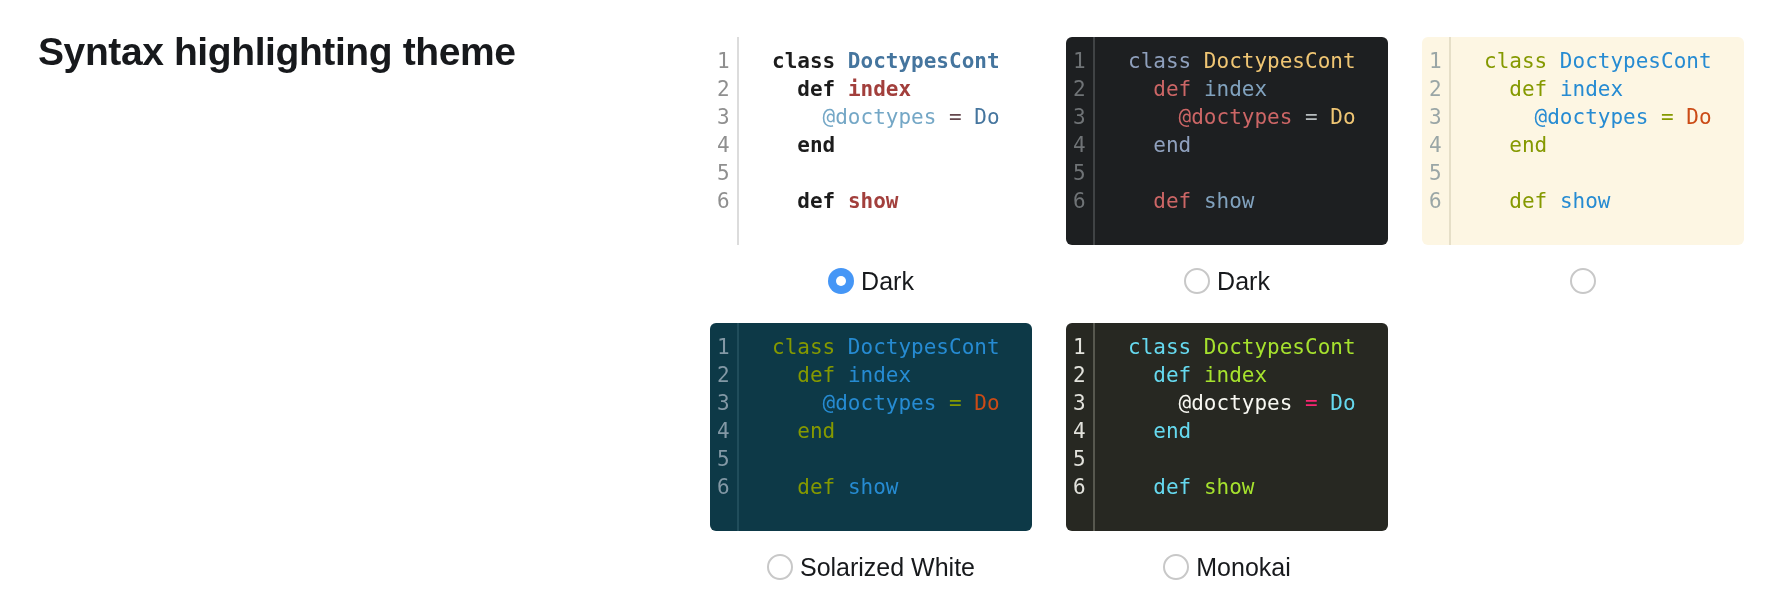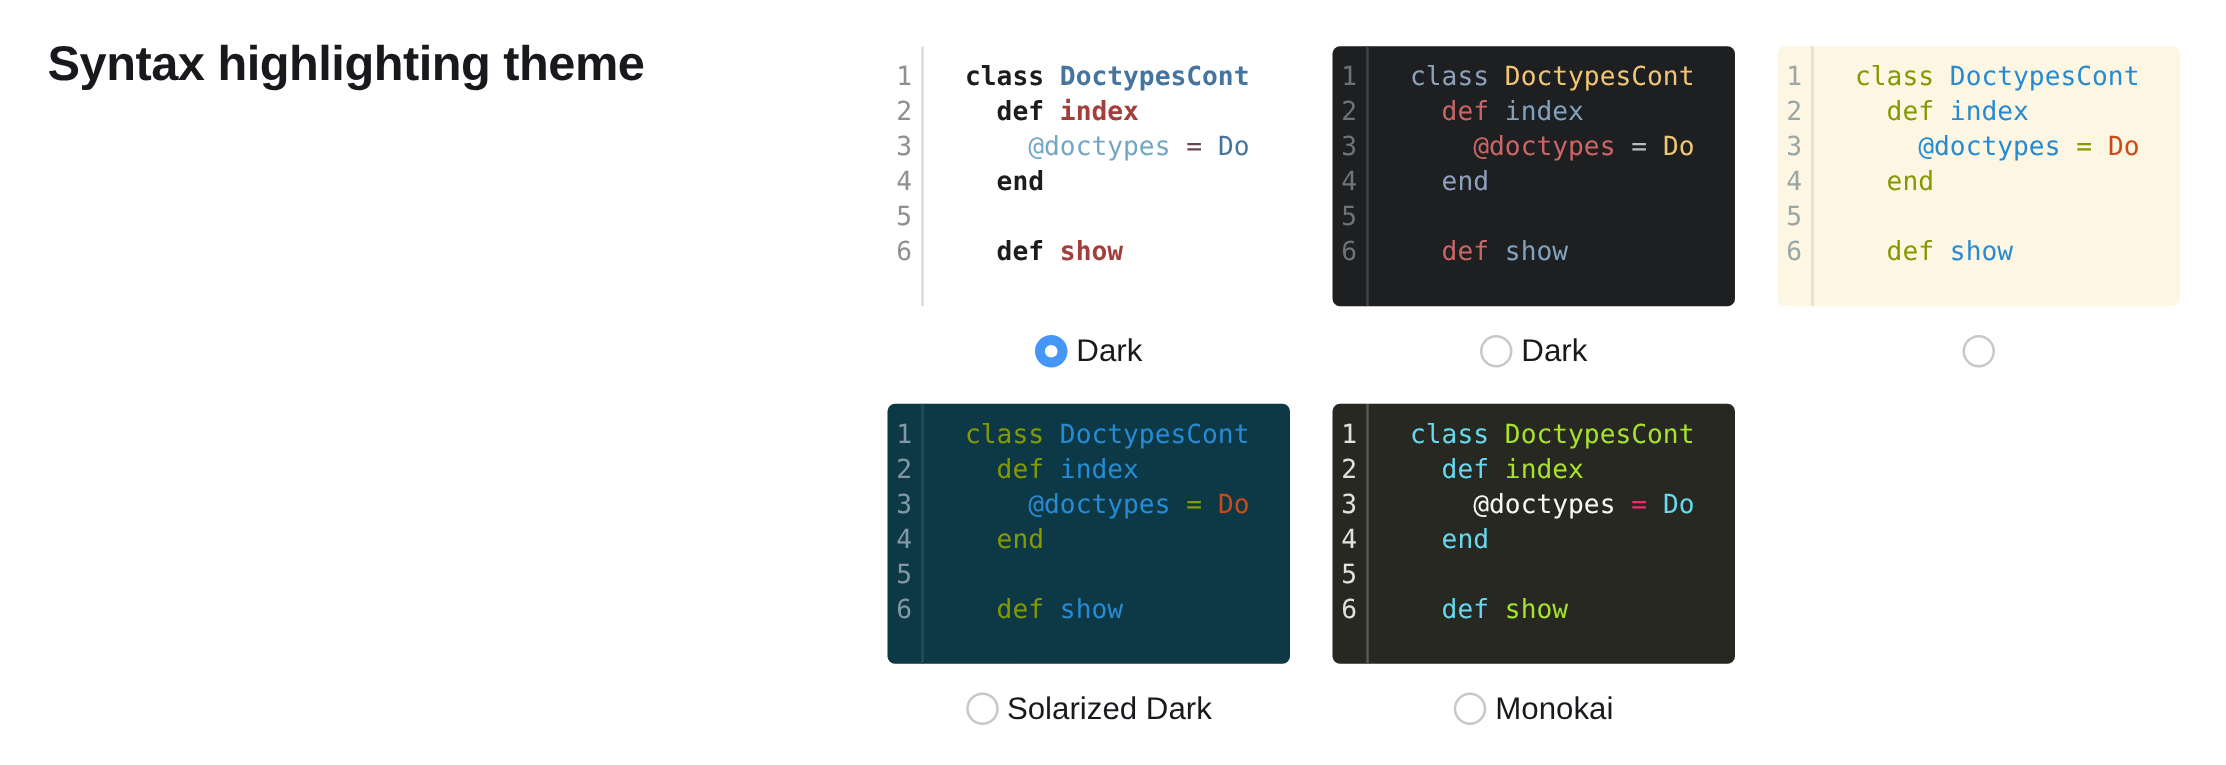--- a/index.html
+++ b/index.html
@@ -126,21 +126,21 @@
           <span class="ln">2</span>
           <span class="ln">3</span>
           <span class="ln">4</span>
           <span class="ln">5</span>
           <span class="ln">6</span>
         </div>
         <div class="codecol"><div class="code-line"><span style="color: rgb(133, 153, 0);">class </span><span style="color: rgb(38, 139, 210);">DoctypesCont</span></div><div class="code-line"><span style="color: rgb(147, 161, 161);">  </span><span style="color: rgb(133, 153, 0);">def </span><span style="color: rgb(38, 139, 210);">index</span></div><div class="code-line"><span style="color: rgb(147, 161, 161);">    </span><span style="color: rgb(38, 139, 210);">@doctypes</span><span style="color: rgb(147, 161, 161);"> </span><span style="color: rgb(133, 153, 0);">=</span><span style="color: rgb(147, 161, 161);"> </span><span style="color: rgb(203, 75, 22);">Do</span></div><div class="code-line"><span style="color: rgb(147, 161, 161);">  </span><span style="color: rgb(133, 153, 0);">end</span></div><div class="code-line"></div><div class="code-line"><span style="color: rgb(147, 161, 161);">  </span><span style="color: rgb(133, 153, 0);">def </span><span style="color: rgb(38, 139, 210);">show</span></div></div>
       </div>
     <label class="caption">
       <span class="radio" style="border: 2px solid rgb(200, 200, 200);"></span>
-      <span class="radio-label">Solarized Dark</span>
+      <span class="radio-label">Solarized White</span>
     </label>
   </div>
 
   <div class="cell">
     <div class="preview" style="background: rgb(39, 40, 34);">
         <div class="gutter" style="color: rgb(226, 226, 220); border-right: 2px solid rgb(87, 88, 79);">
           <span class="ln">1</span>
           <span class="ln">2</span>
           <span class="ln">3</span>
           <span class="ln">4</span>

